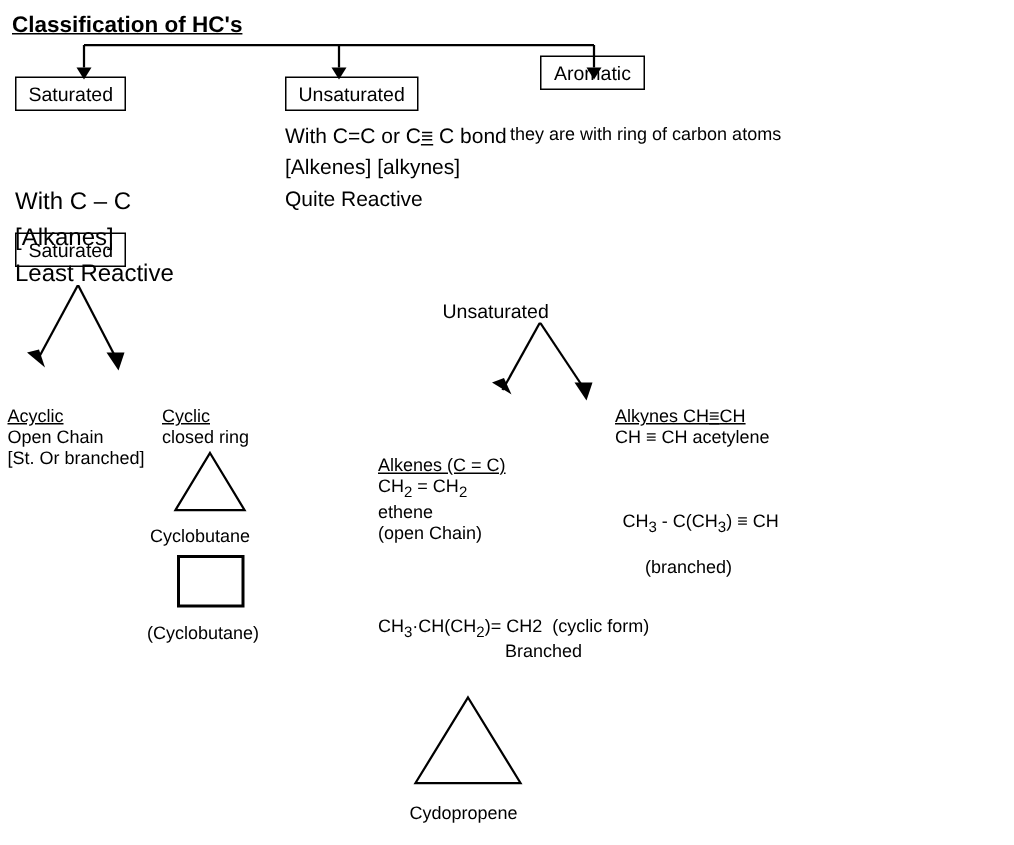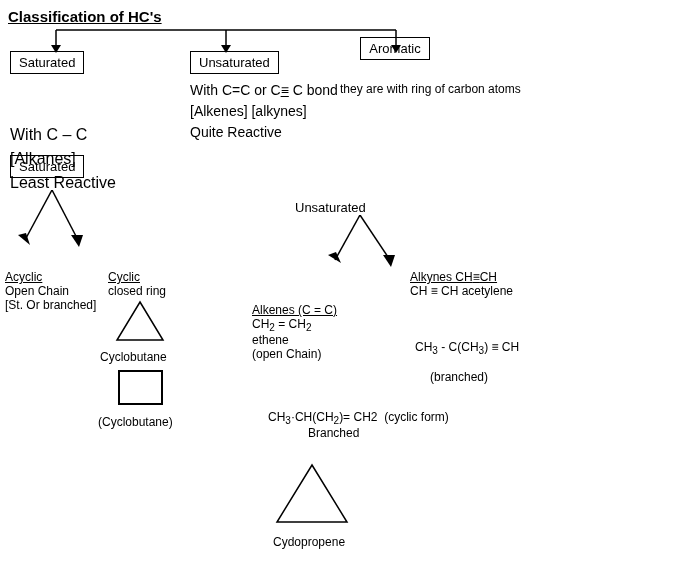--- a/index.html
+++ b/index.html
@@ -151,21 +151,21 @@
     CH<sub>2</sub> = CH<sub>2</sub><br>
     ethene<br>
     (open Chain)
   </div>
 
   <div class="abs" style="left:410px; top:270px; font-size:12px;">
     <span class="underlined">Alkynes CH<u>≡</u>CH</span><br>
     CH ≡ CH acetylene
   </div>
 
-  <div class="abs" style="left:268px; top:410px; font-size:12px;">
+  <div class="abs" style="left:252px; top:410px; font-size:12px;text-align:center;">
     CH<sub>3</sub>·CH(CH<sub>2</sub>)= CH2 &nbsp;(cyclic form)<br>
     <span style="padding-left:40px;">Branched</span>
   </div>
 
   <div class="abs" style="left:415px; top:340px; font-size:12px;">
     CH<sub>3</sub> - C(CH<sub>3</sub>) ≡ CH<br>
     <br>
     <span style="padding-left:15px;">(branched)</span>
   </div>
 

